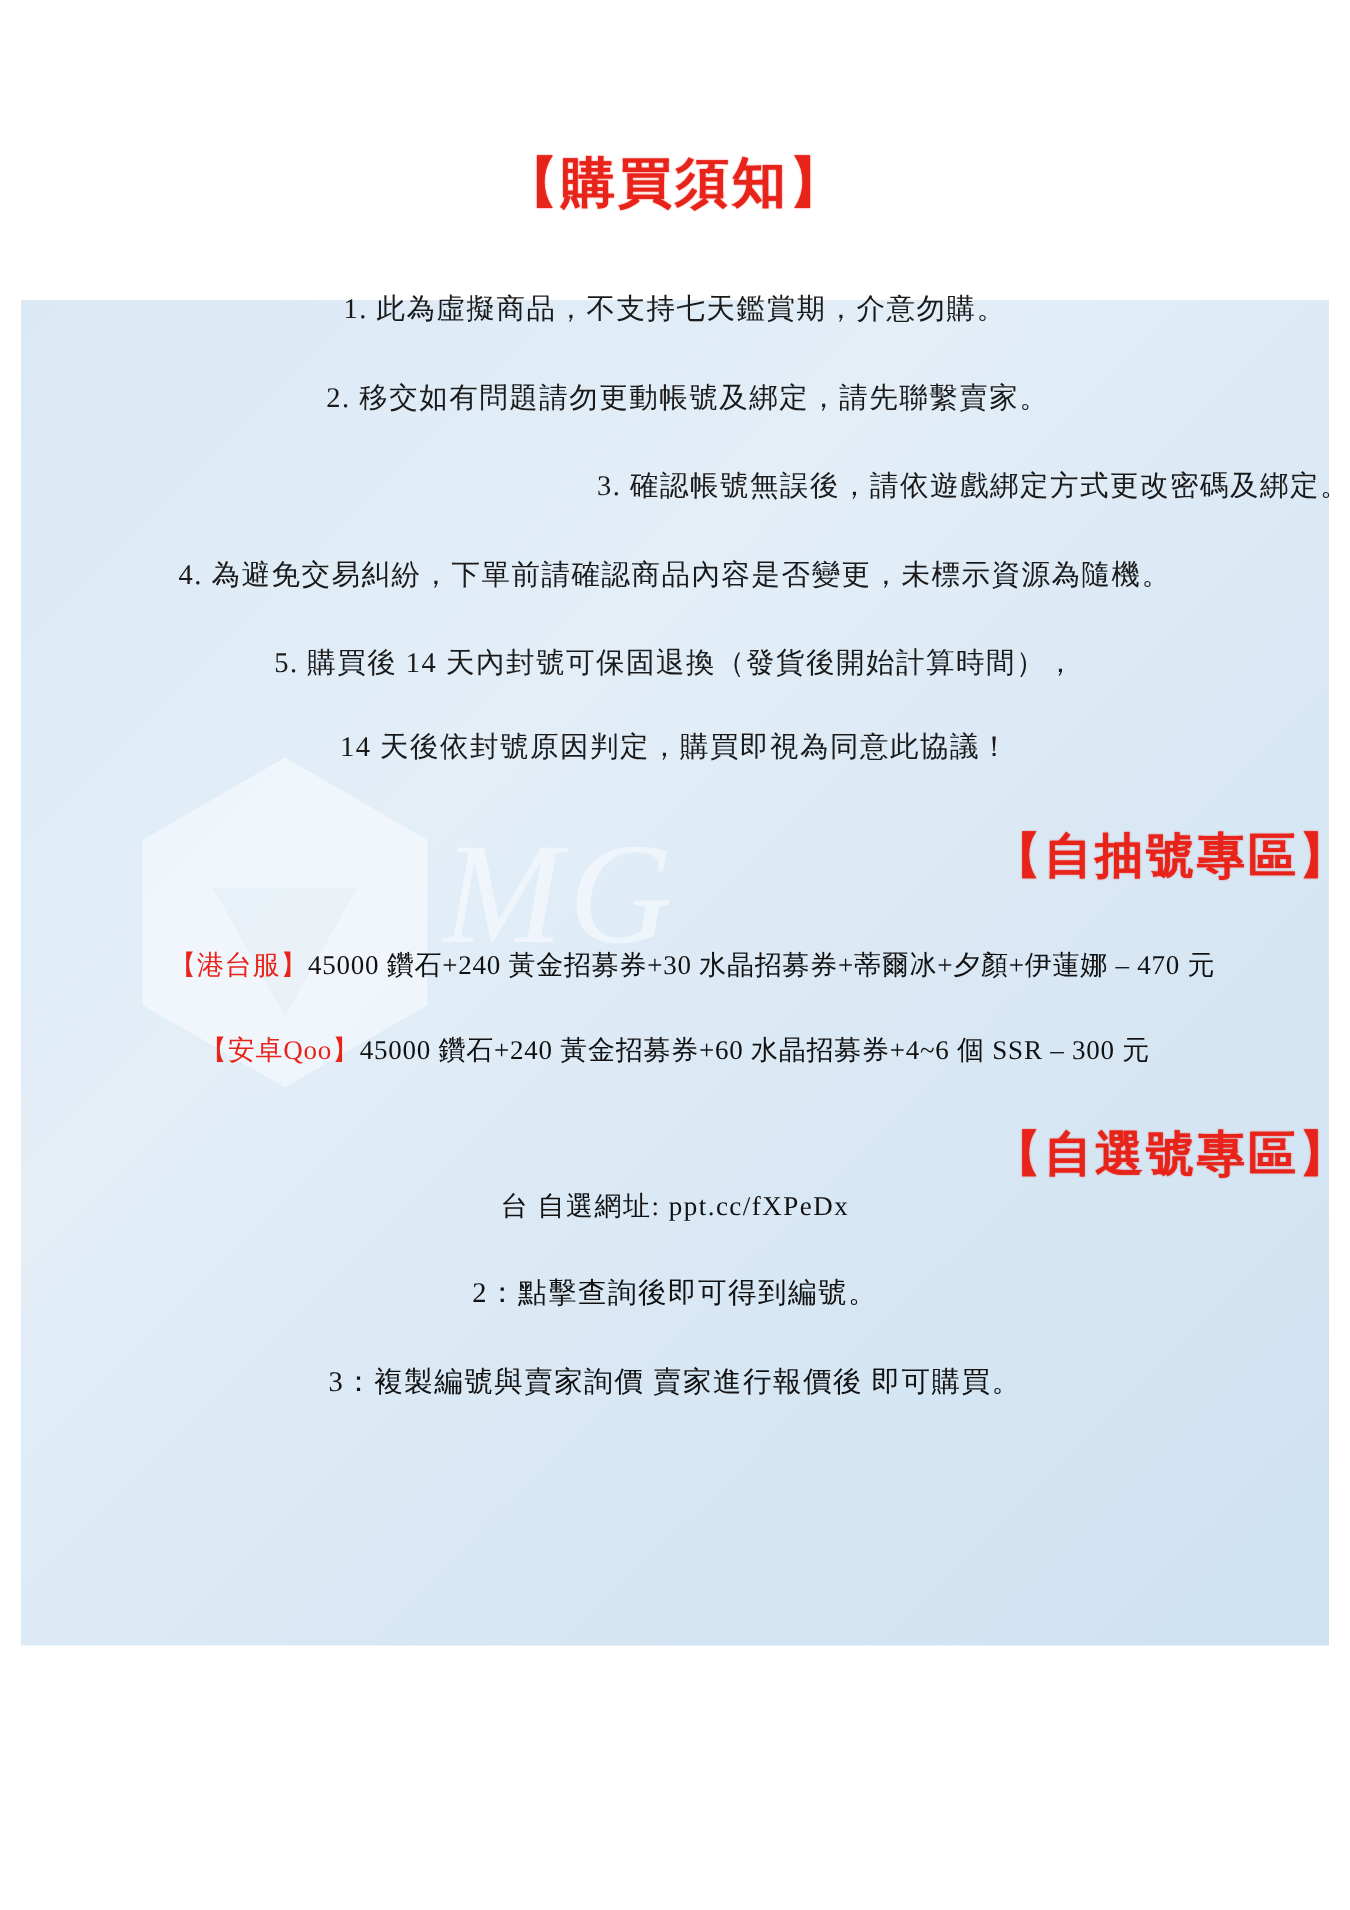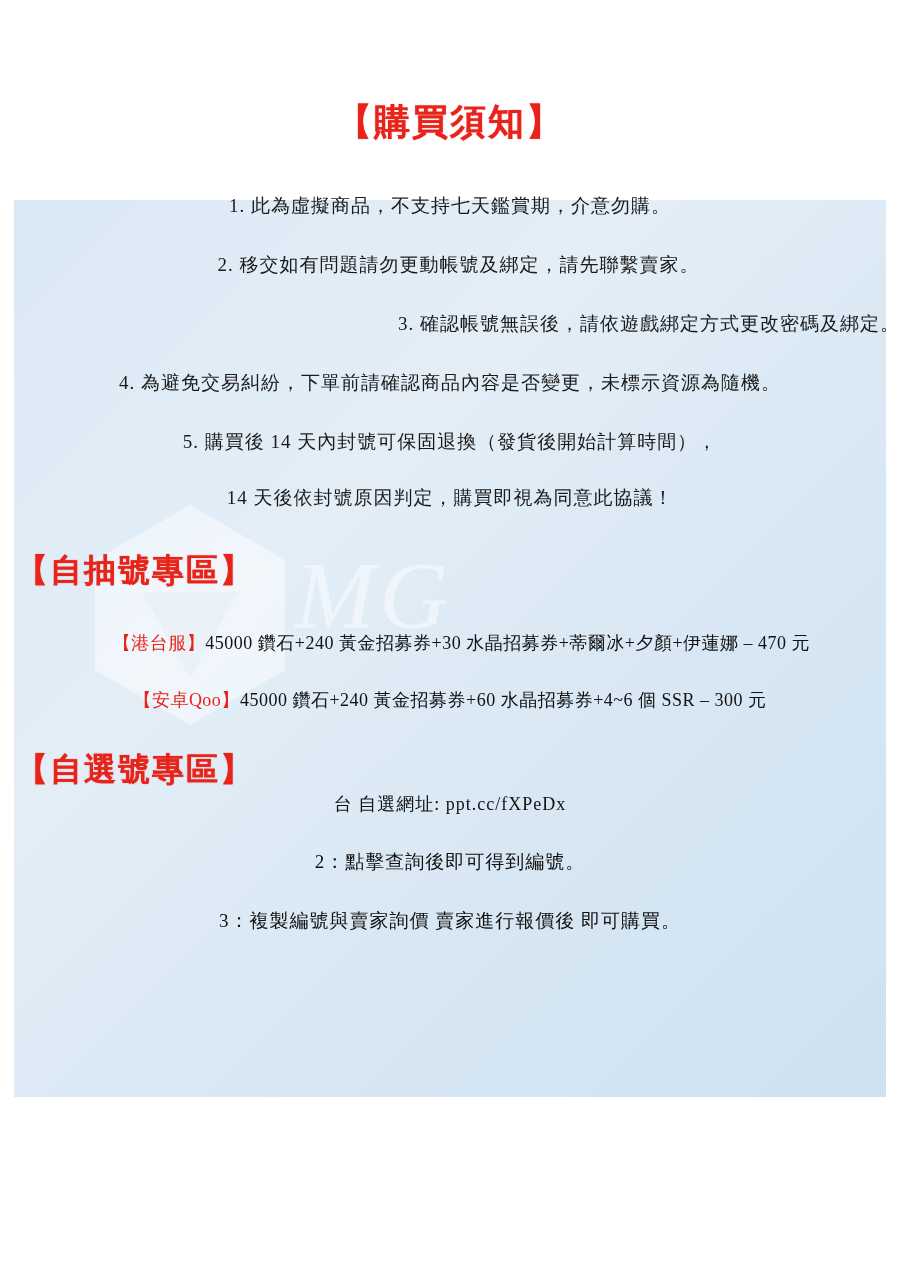--- a/index.html
+++ b/index.html
@@ -84,21 +84,21 @@
     letter-spacing: 1px;
   }
   .r1 { margin-top: 46px; }
   .r2 { margin-top: 33px; padding-left: 17px; }
   .r3 { margin-top: 33px; text-align: right; }
   .r4 { margin-top: 33px; }
   .r5 { margin-top: 33px; }
   .r5b { margin-top: 30px; }
 
   .section-title {
-    text-align: left;
+    text-align: right;
     color: #e8231a;
     font-weight: bold;
     font-size: 32px;
     letter-spacing: 2px;
     text-shadow: 0 0 1px #e8231a;
     padding-left: 16px;
   }
   .sec-a { margin-top: 38px; }
   .sec-b { margin-top: 36px; }
 

